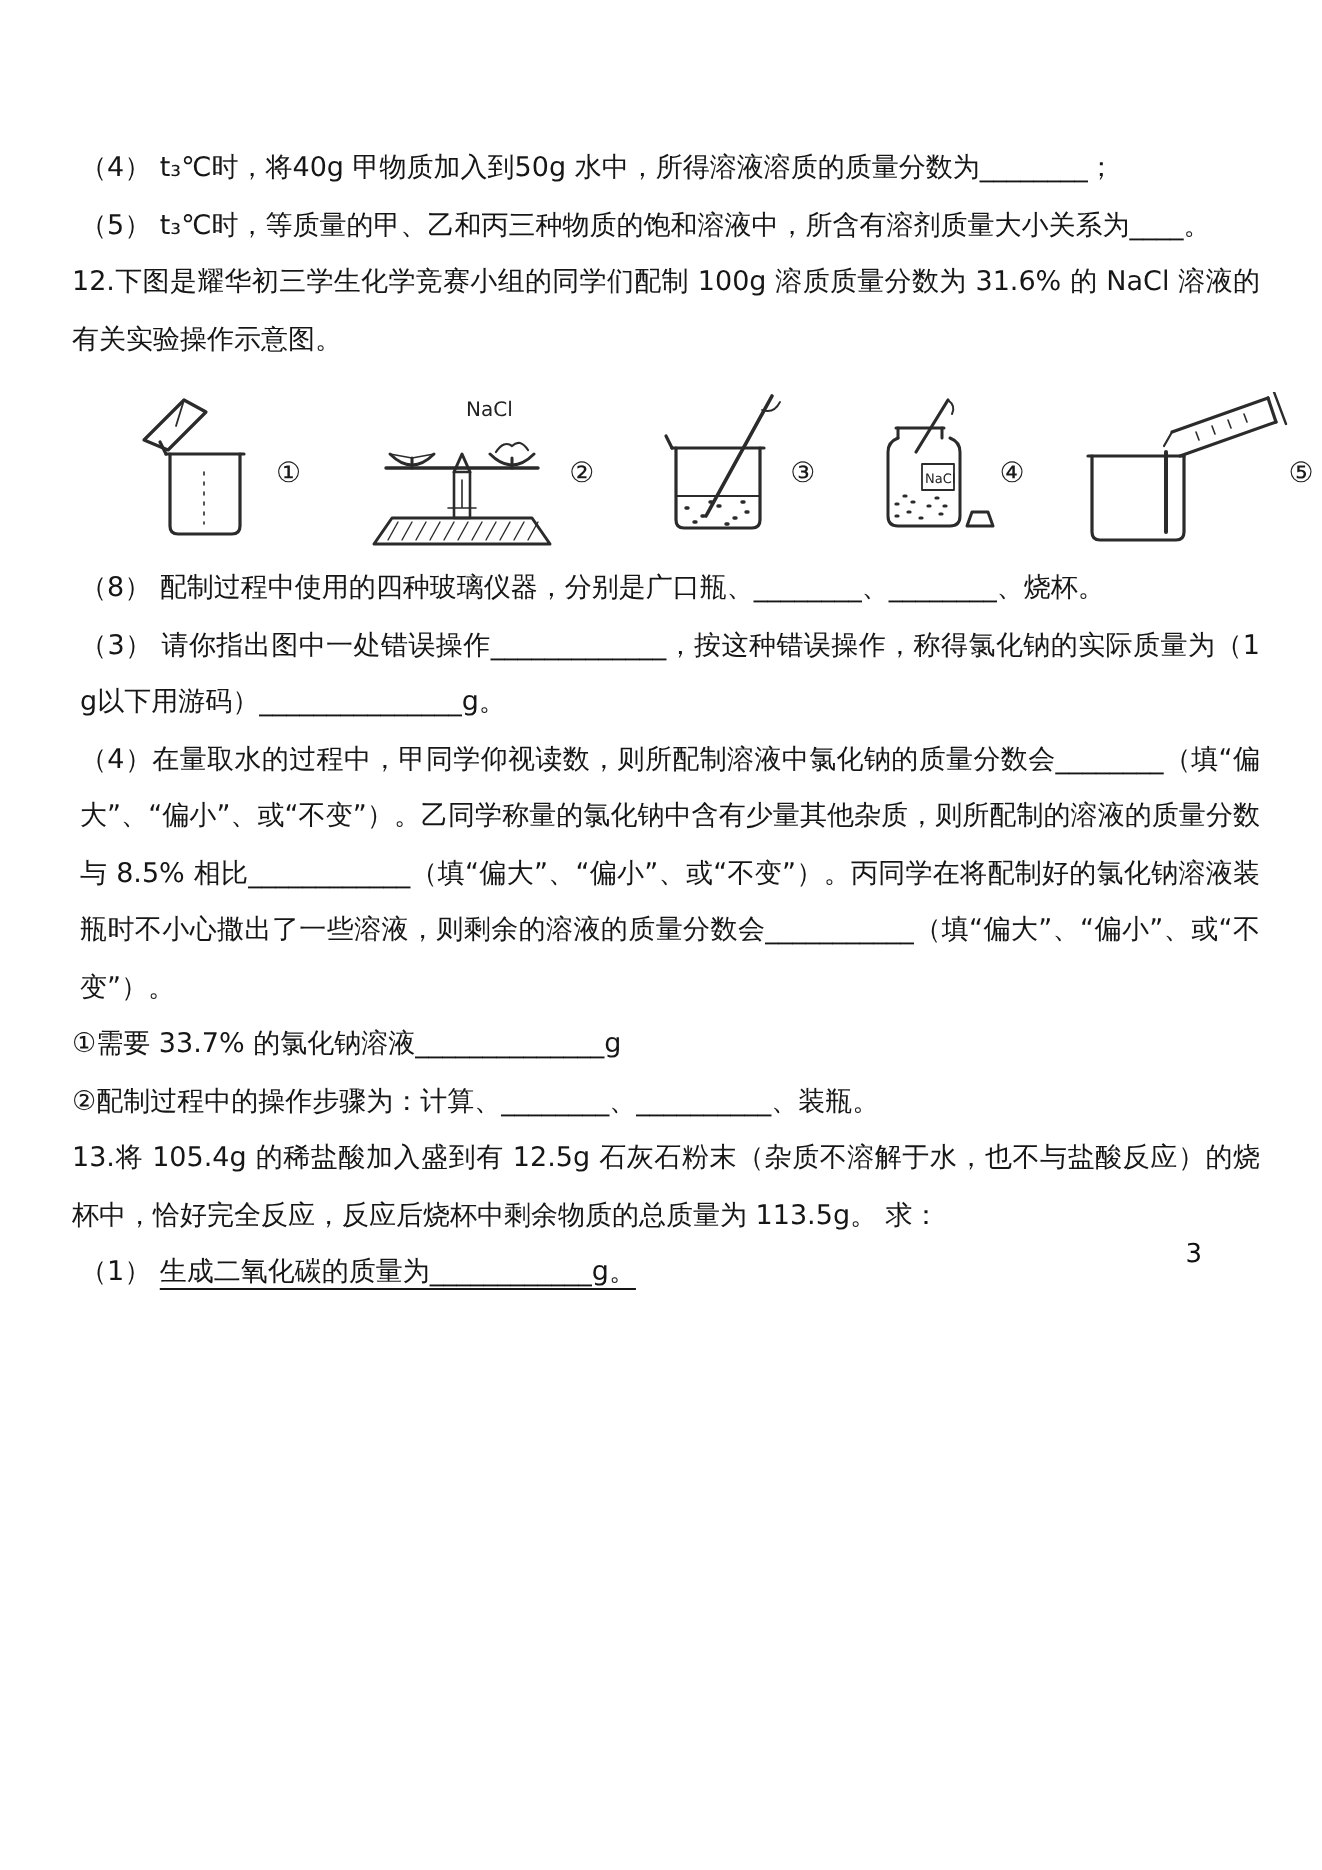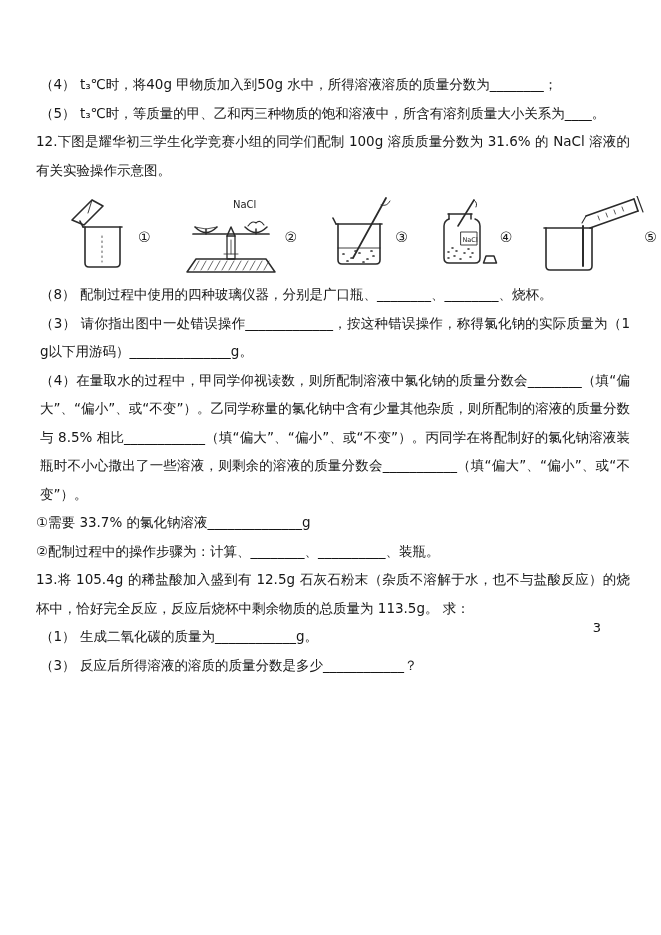--- a/index.html
+++ b/index.html
@@ -8,21 +8,21 @@
   .page{position:relative;width:661px;height:669px;background:#fff;}
   .content{position:absolute;left:36px;top:70px;width:594px;}
   p.line{margin:0;font-size:13.5px;line-height:28.5px;text-align:justify;
          word-break:break-all;white-space:normal;}
   p.indent1{padding-left:4px;}
   .figs{display:flex;align-items:flex-end;gap:26px;margin:12px 0 6px 26px;}
   figure{margin:0;display:flex;flex-direction:row;align-items:center;}
   figcaption{font-size:14px;line-height:18px;margin-top:3px;color:#1a1a1a;}
   svg{display:block;}
   svg text{font-family:"DejaVu Sans","Liberation Sans",sans-serif;fill:#222;stroke:none;}
-  .u{text-underline-offset:4px;}
+  .u{text-decoration:underline;text-underline-offset:4px;}
   .q13item span{font-size:13.5px;}
   .pagenum{position:absolute;right:60px;bottom:34px;font-size:13px;color:#111;}
 </style>
 </head>
 <body>
 
 <div class="page">
   <div class="content">
 
     <p class="line indent1">（4） t₃℃时，将40g 甲物质加入到50g 水中，所得溶液溶质的质量分数为________；</p>
@@ -118,18 +118,17 @@
     </div>
 
     <p class="line indent1">（8） 配制过程中使用的四种玻璃仪器，分别是广口瓶、________、________、烧杯。</p>
     <p class="line indent1">（3） 请你指出图中一处错误操作_____________，按这种错误操作，称得氯化钠的实际质量为（1g以下用游码）_______________g。</p>
     <p class="line indent1">（4）在量取水的过程中，甲同学仰视读数，则所配制溶液中氯化钠的质量分数会________（填“偏大”、“偏小”、或“不变”）。乙同学称量的氯化钠中含有少量其他杂质，则所配制的溶液的质量分数与 8.5% 相比____________（填“偏大”、“偏小”、或“不变”）。丙同学在将配制好的氯化钠溶液装瓶时不小心撒出了一些溶液，则剩余的溶液的质量分数会___________（填“偏大”、“偏小”、或“不变”）。</p>
     <p class="line">①需要 33.7% 的氯化钠溶液______________g</p>
     <p class="line">②配制过程中的操作步骤为：计算、________、__________、装瓶。</p>
     <p class="line">13.将 105.4g 的稀盐酸加入盛到有 12.5g 石灰石粉末（杂质不溶解于水，也不与盐酸反应）的烧杯中，恰好完全反应，反应后烧杯中剩余物质的总质量为 113.5g。 求：</p>
 
     <p class="line indent1 q13item"><span>（1） </span><span class="u">生成二氧化碳的质量为____________g。</span></p>
-    <p class="line indent1 q13item"><span>（3） </span><span class="u">反应后所得溶液的溶质的质量分数是多少____________？</span></p>
 
   </div>
 
   <div class="pagenum">3</div>
 </div>
 
 </body></html>

